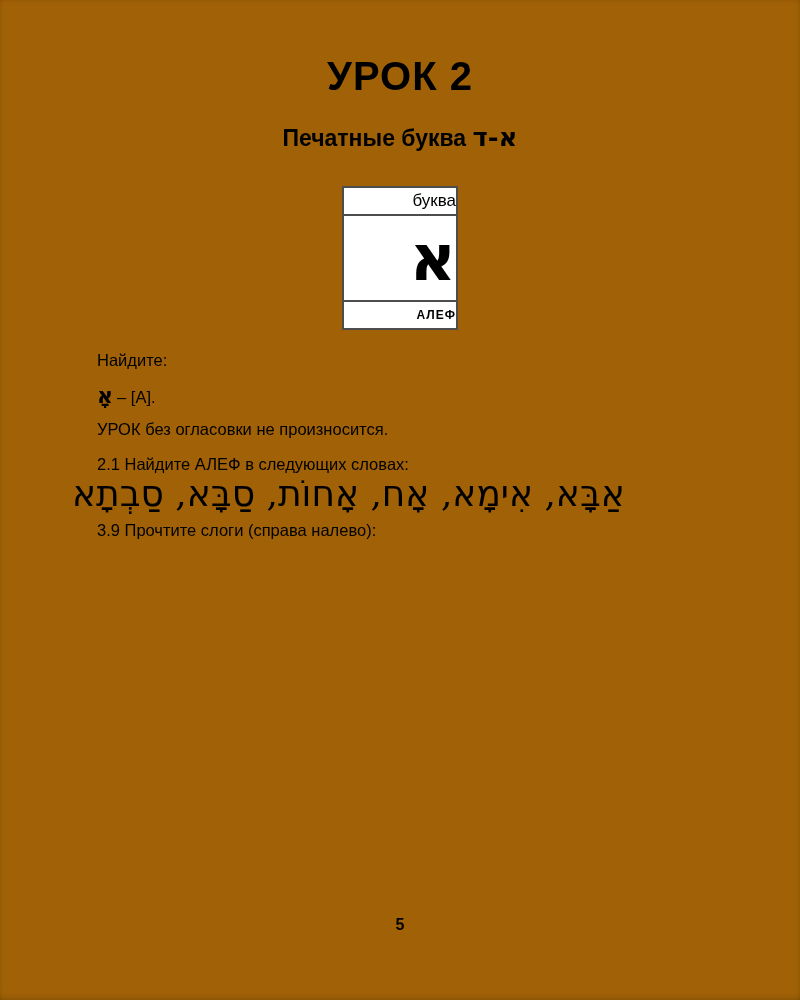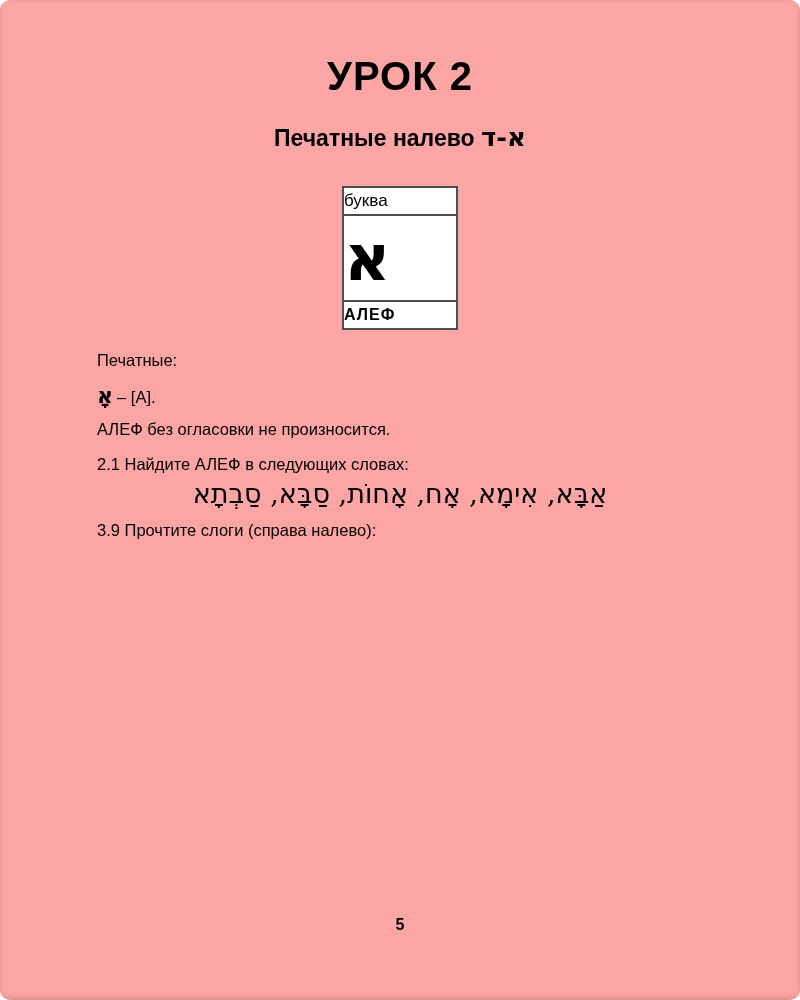--- a/index.html
+++ b/index.html
@@ -1,24 +1,23 @@
 <!DOCTYPE html>
 <html><head>
 <meta charset="utf-8">
 <style>
   html, body { margin: 0; padding: 0; background: #ffffff; }
   .page {
     position: relative;
     width: 800px;
     height: 1000px;
-    background: #fca5a5;
+    background: #a16207;
     color: #000000;
     font-family: "Liberation Sans", sans-serif;
     overflow: hidden;
-    border-radius: 10px;
   }
   .hebrew {
     font-family: "DejaVu Serif", "DejaVu Sans", serif;
     direction: rtl;
     unicode-bidi: isolate;
   }
   .title {
     margin: 0;
     padding-top: 54px;
     text-align: center;
@@ -32,37 +31,37 @@
     text-align: center;
     font-size: 23px;
     line-height: 24px;
     font-weight: bold;
   }
   .subtitle .hebrew { font-size: 26px; }
   .letter-card {
     margin: 36px auto 0 auto;
     width: 112px;
     border: 2px solid #4d4d4d;
-    text-align: left;
+    text-align: right;
     background: #ffffff;
   }
   .card-header {
     font-size: 17px;
     line-height: 26px;
     height: 26px;
     border-bottom: 2px solid #4d4d4d;
   }
   .card-letter {
     font-size: 64px;
     line-height: 84px;
     height: 84px;
     font-weight: bold;
   }
   .card-name {
-    font-size: 16px;
+    font-size: 12px;
     line-height: 26px;
     height: 26px;
     font-weight: bold;
     letter-spacing: 1px;
     border-top: 2px solid #4d4d4d;
   }
   .intro {
     margin: 11px 72px 0 72px;
     font-size: 16.5px;
     line-height: 19.5px;
@@ -72,22 +71,22 @@
   .flush { margin: 0 72px 0 97px; font-size: 16.5px; line-height: 19px; }
   .example-label { margin-top: 21px; }
   .example-line { margin-top: 12px; line-height: 26px; }
   .example-line .hebrew { font-size: 22px; font-weight: bold; margin-right: 4px; }
   .note-line { margin-top: 10px; }
   .exercise-label { }
   .ex1-label { margin-top: 16px; }
   .ex2-label { margin-top: 9px; }
   .hebrew-line {
     margin: 2px 72px 0 72px;
-    text-align: center;
-    font-size: 27px;
+    text-align: left;
+    font-size: 36px;
     line-height: 36px;
   }
   .page-number {
     position: absolute;
     top: 916px;
     left: 0;
     width: 100%;
     text-align: center;
     font-size: 16px;
     font-weight: bold;
@@ -103,34 +102,34 @@
       inset 0 4px 7px -6px rgba(0,0,0,0.15);
   }
 </style>
 </head>
 <body>
 
 <div class="page">
 
   <h1 class="title">УРОК 2</h1>
 
-  <h2 class="subtitle"><span>Печатные налево</span> <span class="hebrew" dir="rtl">א-ד</span></h2>
+  <h2 class="subtitle"><span>Печатные буква</span> <span class="hebrew" dir="rtl">א-ד</span></h2>
 
   <div class="letter-card">
     <div class="card-header">буква</div>
     <div class="card-letter hebrew" dir="rtl">א</div>
     <div class="card-name">АЛЕФ</div>
   </div>
 
 
-  <p class="flush example-label">Печатные:</p>
+  <p class="flush example-label">Найдите:</p>
 
   <p class="flush example-line"><span class="hebrew" dir="rtl">אָ</span><span>– [А].</span></p>
 
-  <p class="flush note-line">АЛЕФ без огласовки не произносится.</p>
+  <p class="flush note-line">УРОК без огласовки не произносится.</p>
 
   <p class="flush exercise-label ex1-label">2.1 Найдите АЛЕФ в следующих словах:</p>
 
   <p class="hebrew-line hebrew" dir="rtl">אַבָּא, אִימָא, אָח, אָחוֹת, סַבָּא, סַבְתָא</p>
 
   <p class="flush exercise-label ex2-label">3.9 Прочтите слоги (справа налево):</p>
 
 
   <div class="page-number">5</div>
 

